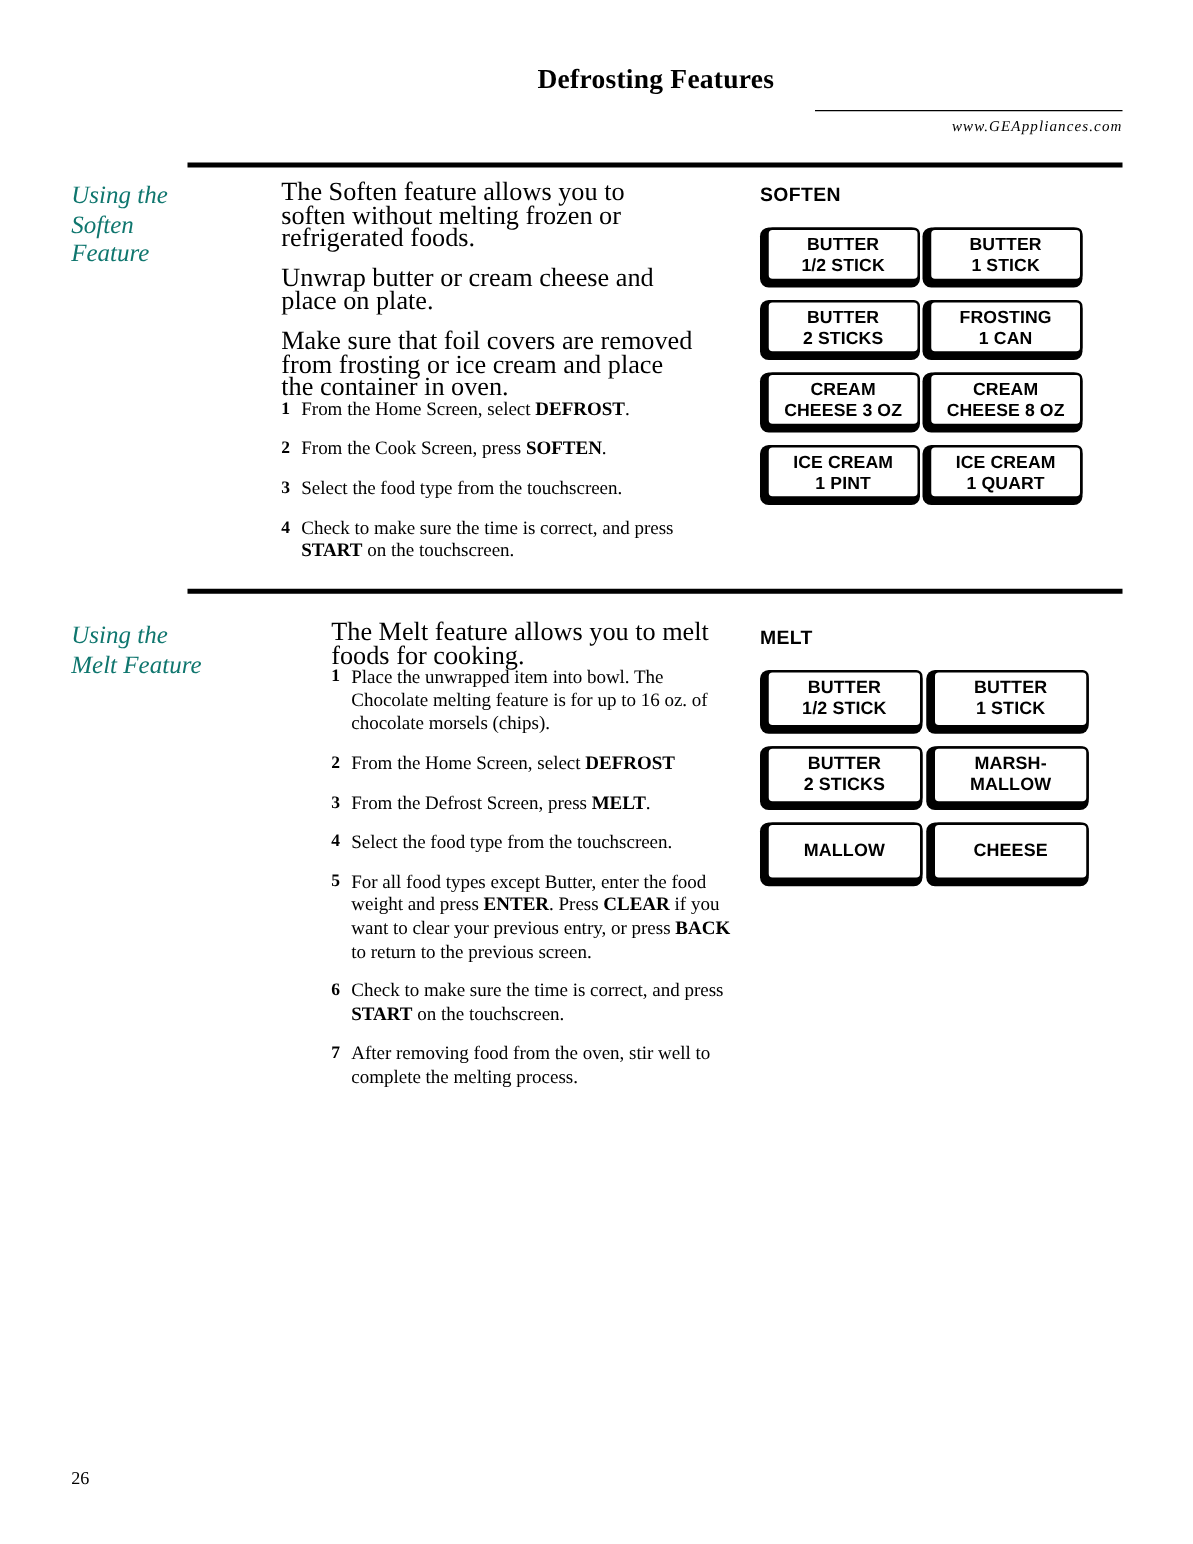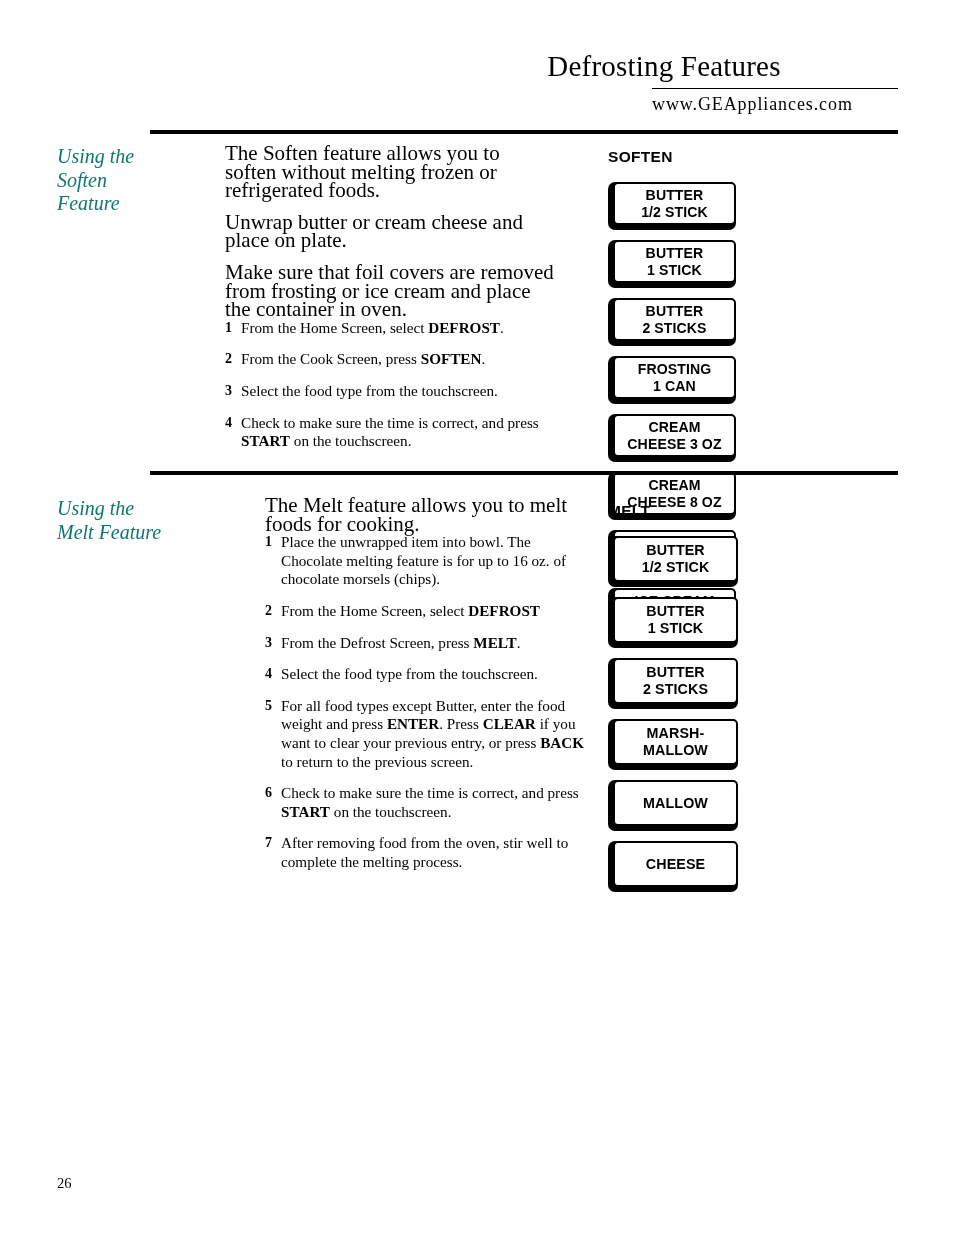--- a/index.html
+++ b/index.html
@@ -20,40 +20,40 @@
     position: absolute;
     inset: 0;
   }
 
   
   .hdr-title {
     position: absolute;
     left: 430px;
     top: 50px;
     width: 468px;
-    text-align: center;
-    font-size: 29px;
-    font-weight: normal;
+    font-size: 22px;
+    font-weight: bold;
     letter-spacing: 0.2px;
   }
   .hdr-rule {
     position: absolute;
     left: 652px;
     top: 88px;
     width: 246px;
     height: 1px;
     background: #000;
   }
   .hdr-url {
     position: absolute;
     left: 652px;
     top: 94px;
     width: 246px;
-    text-align: left;
-    font-size: 18px;
+    text-align: right;
+    font-style: italic;
+    font-size: 12px;
     letter-spacing: 0.9px;
   }
 
   
   .rule-thick {
     position: absolute;
     left: 150px;
     width: 748px;
     height: 3.5px;
     background: #000;
@@ -122,21 +122,20 @@
     font-weight: bold;
     font-size: 15.5px;
     letter-spacing: 0.3px;
     margin: 0 0 16px 0;
     color: #000;
   }
 
   .btn-grid {
     display: flex;
     flex-wrap: wrap;
-    flex-direction: column;
   }
 
   
   .key {
     position: relative;
     background: #000000;
     border-radius: 7px;
     box-sizing: border-box;
   }
   .key-face {

